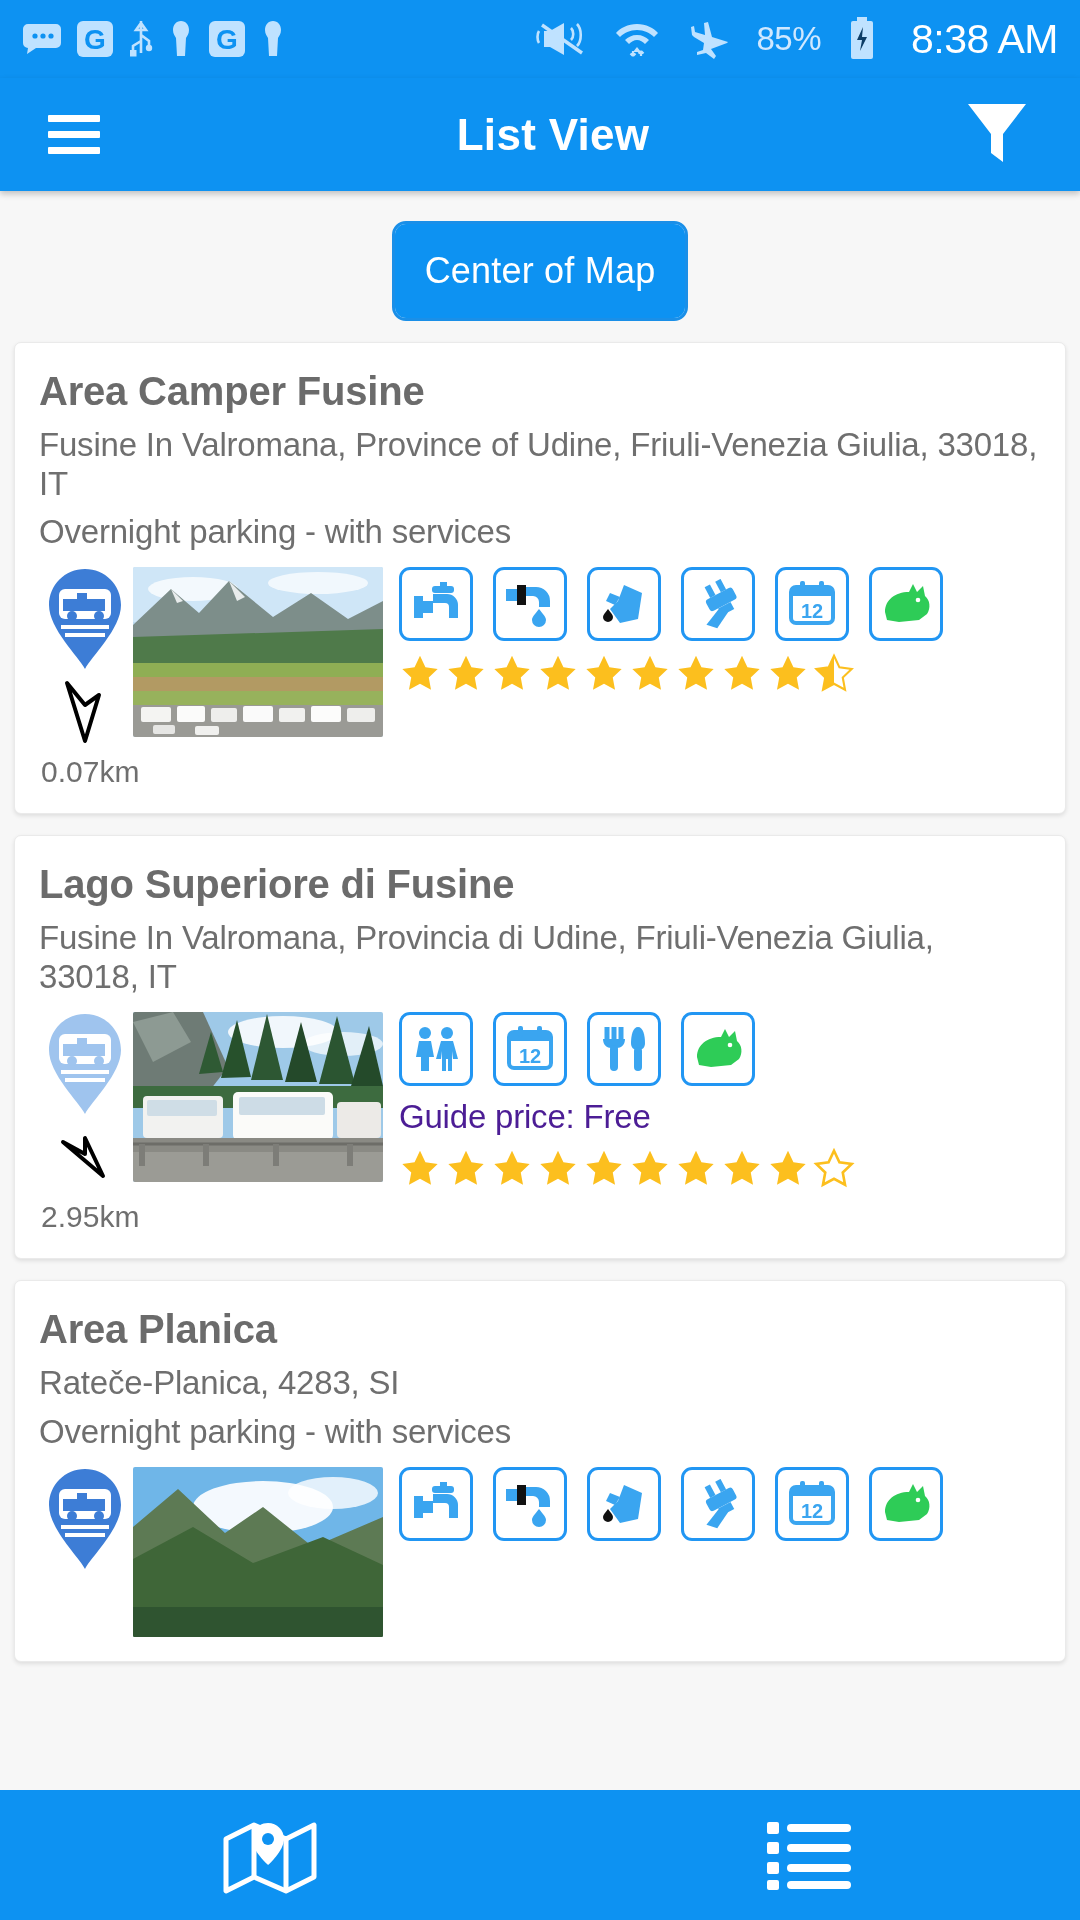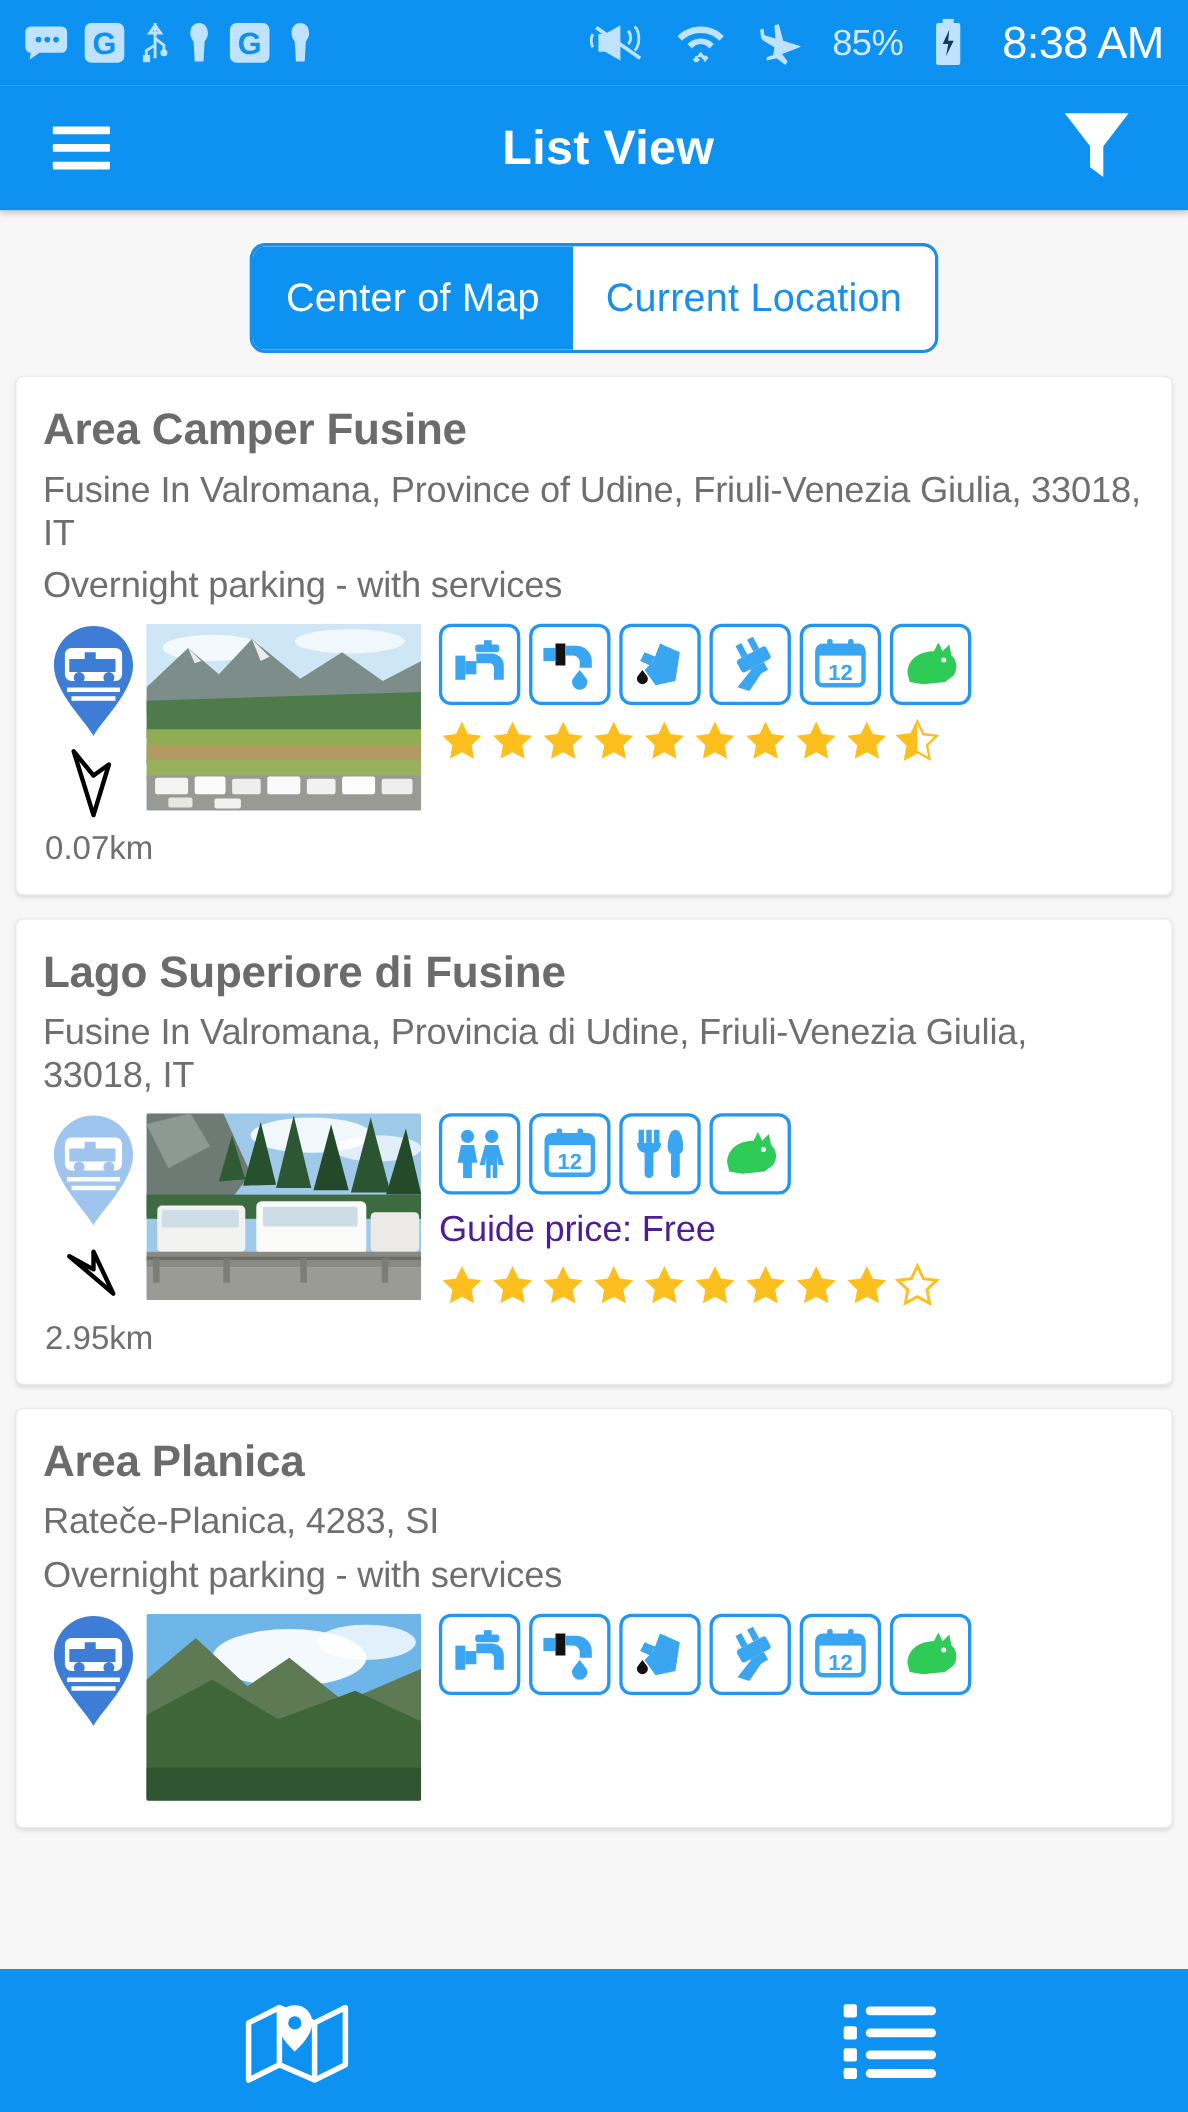--- a/index.html
+++ b/index.html
@@ -104,21 +104,21 @@
   }
 
   .thumb {
     width:250px; height:170px; flex:0 0 250px;
     margin-left:2px; overflow:hidden; position:relative; border-radius:2px;
   }
   .thumb svg { display:block; width:100%; height:100%; }
 
   .right-col { margin-left:16px; flex:1; }
 
-  .icon-row { display:flex; gap:8px; }
+  .icon-row { display:flex; gap:20px; }
   .amenity {
     width:74px; height:74px; border:3px solid #2196f3; border-radius:11px;
     background:#fff; display:flex; align-items:center; justify-content:center;
     flex:0 0 74px;
   }
   .amenity svg { display:block; }
 
   .price { font-size:33px; color:#4c1d95; margin-top:12px; letter-spacing:-0.2px; }
 
   .stars { display:flex; gap:4px; margin-top:12px; }
@@ -202,21 +202,20 @@
         <path d="M2 4h58L37 34v28l-12-9V34L2 4z" fill="#ffffff"></path>
       </svg>
   </div>
 </div>
 
 <div class="content">
 
   <div class="toggle-wrap">
     <div class="toggle">
       <div class="toggle-btn active">Center of Map</div>
-      <div class="toggle-btn inactive">Current Location</div>
     </div>
   </div>
 
   <div class="card">
     <div class="card-title">Area Camper Fusine</div>
     <div class="card-addr">Fusine In Valromana, Province of Udine, Friuli-Venezia Giulia, 33018, IT</div>
     <div class="card-type">Overnight parking - with services</div>
     <div class="card-body">
       <div class="marker-col">
         <svg width="84" height="104" viewBox="0 0 84 104">

